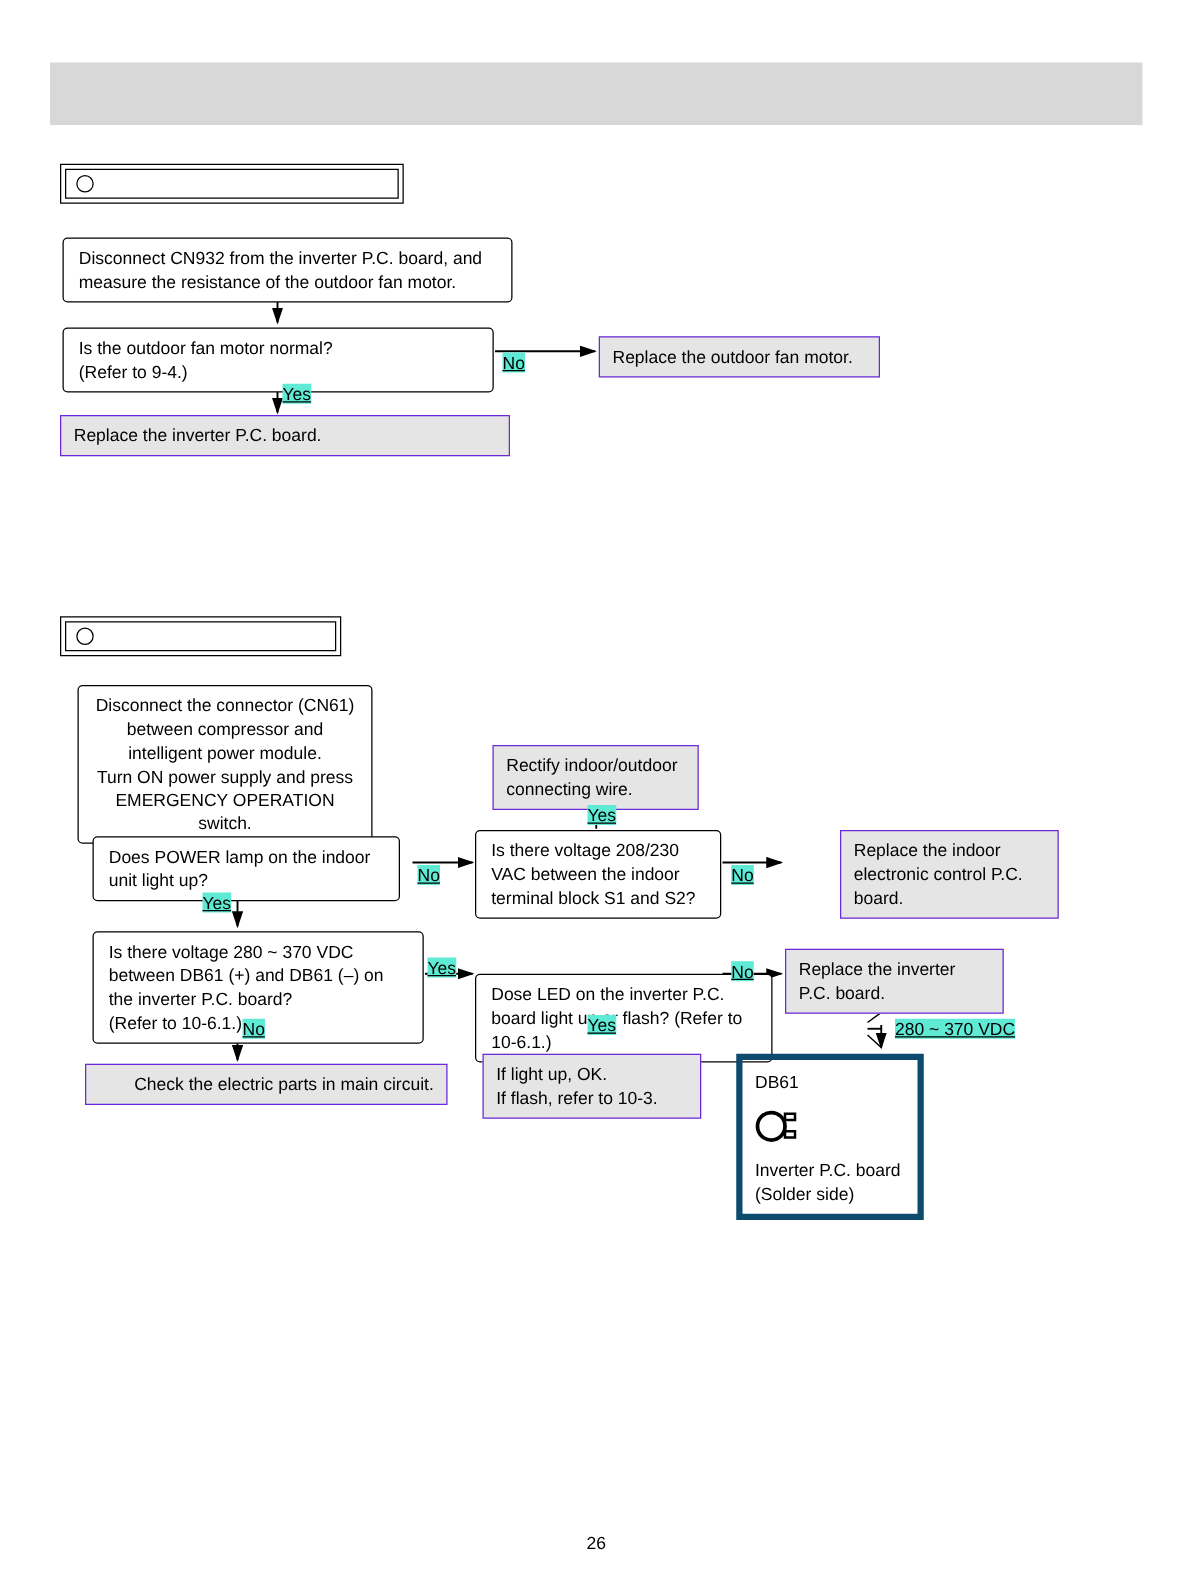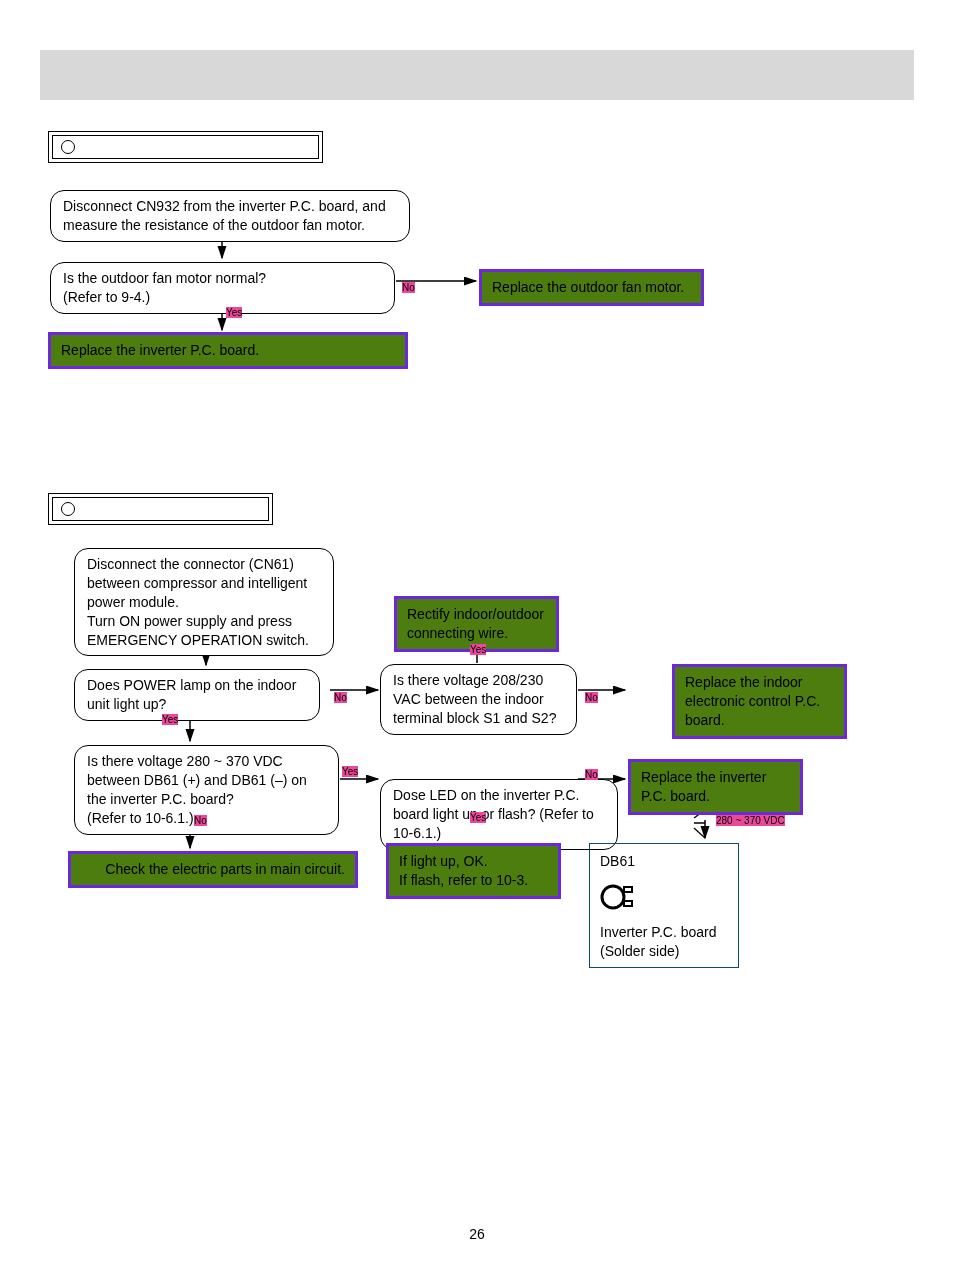--- a/index.html
+++ b/index.html
@@ -36,55 +36,56 @@
     .circle {
       width: 14px;
       height: 14px;
       border: 1.5px solid #000;
       border-radius: 50%;
       flex-shrink: 0;
     }
     .rounded-box {
       position: absolute;
       border: 1px solid #000;
-      border-radius: 14px;
+      border-radius: 4px;
       padding: 6px 12px;
       background: #fff;
       line-height: 1.35;
     }
     .rect-box {
       position: absolute;
-      border: 3px solid #6d28d9;
+      border: 1px solid #6d28d9;
       padding: 6px 10px;
-      background: #4d7c0f;
+      background: #e5e5e5;
       line-height: 1.35;
     }
     .arrow-label {
       position: absolute;
-      font-size: 10px;
-      background: #ec4899;
+      font-size: 14px;
+      background: #5eead4;
+      text-decoration: underline;
     }
     svg.flow {
       position: absolute;
       top: 0;
       left: 0;
       width: 954px;
       height: 1272px;
       pointer-events: none;
     }
     .page-num {
       position: absolute;
       bottom: 30px;
       left: 0;
       right: 0;
       text-align: center;
     }
     .db61-block {
       position: absolute;
-      border: 1px solid #0c4a6e;
+      border: 5px solid #0c4a6e;
       padding: 8px 10px 6px 10px;
       line-height: 1.35;
     }
     .db61-svg {
       display: block;
       margin: 4px 0 6px 0;
     }
   </style>
 </head>
 <body>
@@ -151,21 +152,21 @@
 <div class="rect-box" style="top:332px; left:48px; width:360px;">
   <span>Replace the inverter P.C. board.</span>
 </div>
 
 <div class="title-box" style="top:493px; left:48px; width:225px;">
   <div class="title-box-inner">
     <span class="circle"></span>
   </div>
 </div>
 
-<div class="rounded-box" style="top:548px; left:74px; width:260px;">
+<div class="rounded-box" style="top:548px; left:62px; width:236px;text-align:center;">
   <span style="white-space:pre-line;">Disconnect the connector (CN61) between compressor and intelligent power module.
 Turn ON power supply and press EMERGENCY OPERATION switch.</span>
 </div>
 
 <div class="rect-box" style="top:596px; left:394px; width:165px;">
   <span>Rectify indoor/outdoor connecting wire.</span>
 </div>
 <div class="arrow-label" style="top:644px; left:470px;">Yes</div>
 
 <div class="rounded-box" style="top:669px; left:74px; width:246px;">

